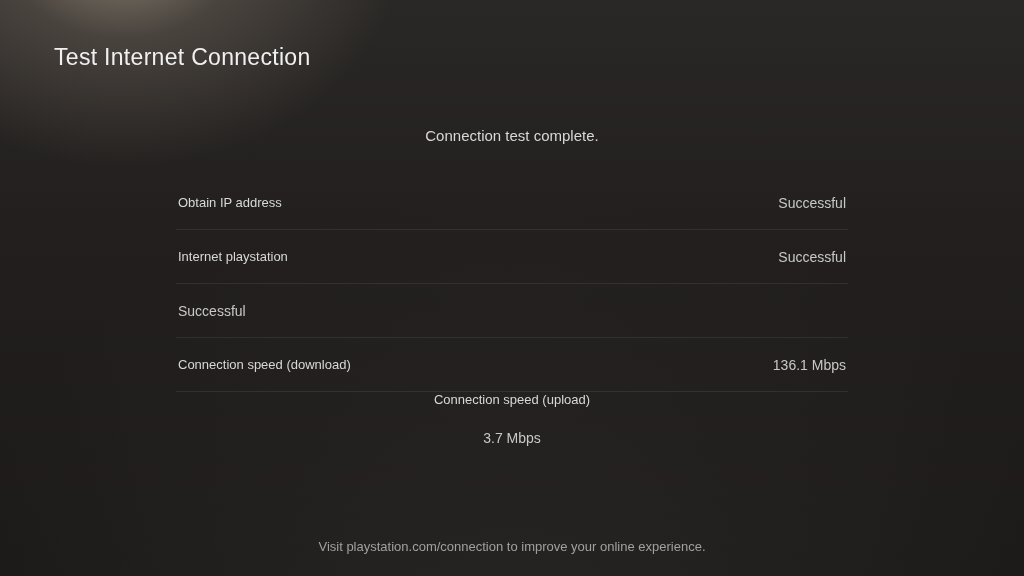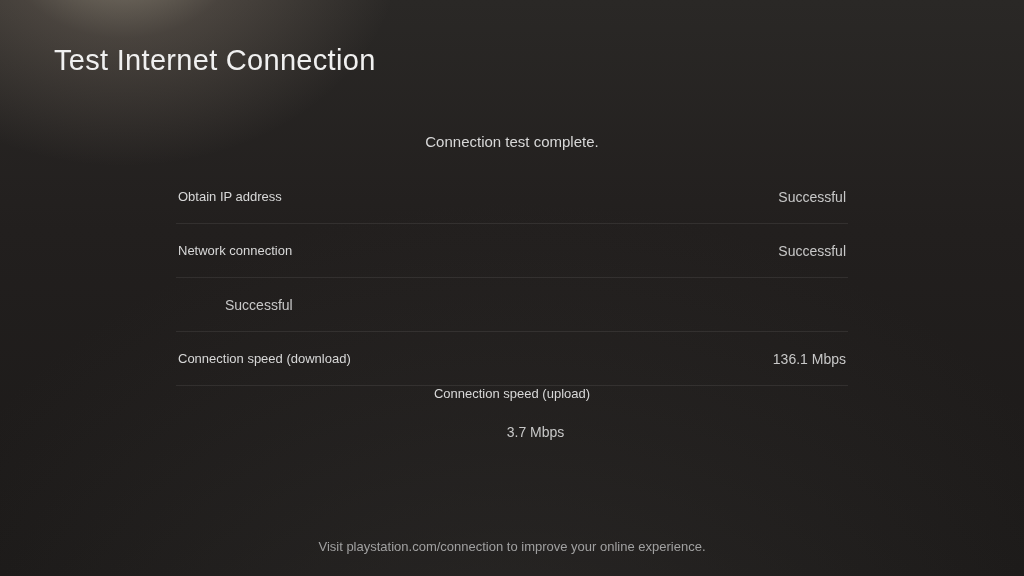--- a/index.html
+++ b/index.html
@@ -28,33 +28,33 @@
     }
     
     .container {
       position: relative;
       width: 100%;
       height: 100%;
       padding: 44px 54px 0 54px;
     }
     
     .page-title {
-      font-size: 29px;
+      font-size: 23px;
       font-weight: 300;
       color: #f0f0f0;
       letter-spacing: 0.3px;
     }
     
     .status-message {
       text-align: center;
       font-size: 15px;
       font-weight: 300;
       color: #d8d8d8;
       margin-top: 56px;
-      margin-bottom: 20px;
+      margin-bottom: 32px;
     }
     
     .results {
       width: 672px;
       margin: 0 auto;
     }
     
     .result-row {
       display: flex;
       justify-content: space-between;
@@ -72,21 +72,20 @@
     .result-label {
       font-size: 13px;
       font-weight: 300;
       color: #d8d8d8;
     }
     
     .result-value {
       font-size: 14px;
       font-weight: 300;
       color: #c8c8c8;
-      margin-left: 47px;
     }
     
     .footer-text {
       position: absolute;
       bottom: 22px;
       left: 0;
       right: 0;
       text-align: center;
       font-size: 13px;
       font-weight: 300;
@@ -105,21 +104,21 @@
   <div class="status-message">Connection test complete.</div>
 
   <div class="results">
 
     <div class="result-row">
       <span class="result-label">Obtain IP address</span>
       <span class="result-value">Successful</span>
     </div>
 
     <div class="result-row">
-      <span class="result-label">Network connection</span>
+      <span class="result-label">Internet playstation</span>
       <span class="result-value">Successful</span>
     </div>
 
     <div class="result-row">
       <span class="result-value">Successful</span>
     </div>
 
 
     <div class="result-row">
       <span class="result-label">Connection speed (download)</span>

